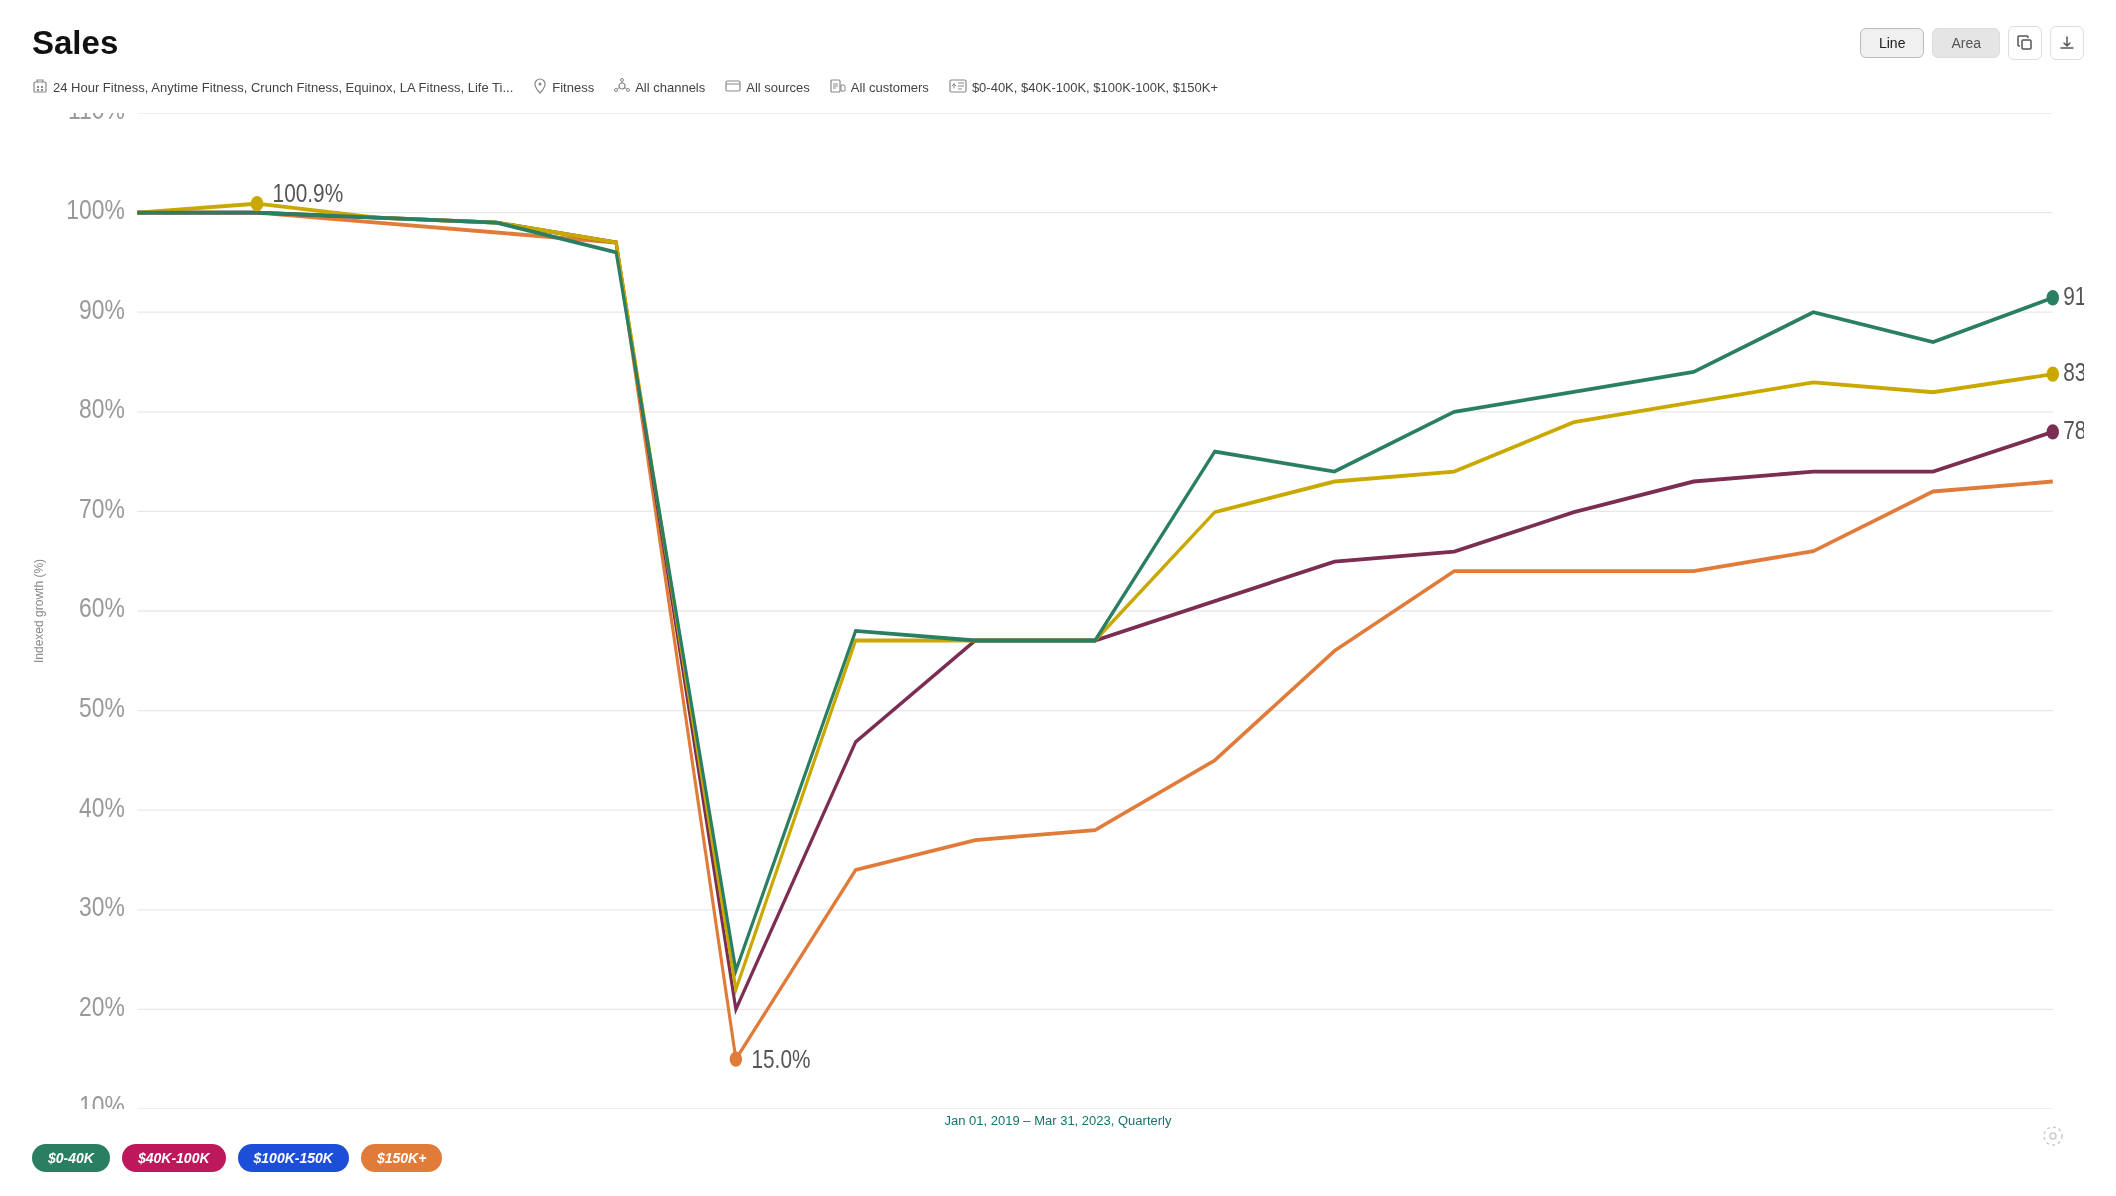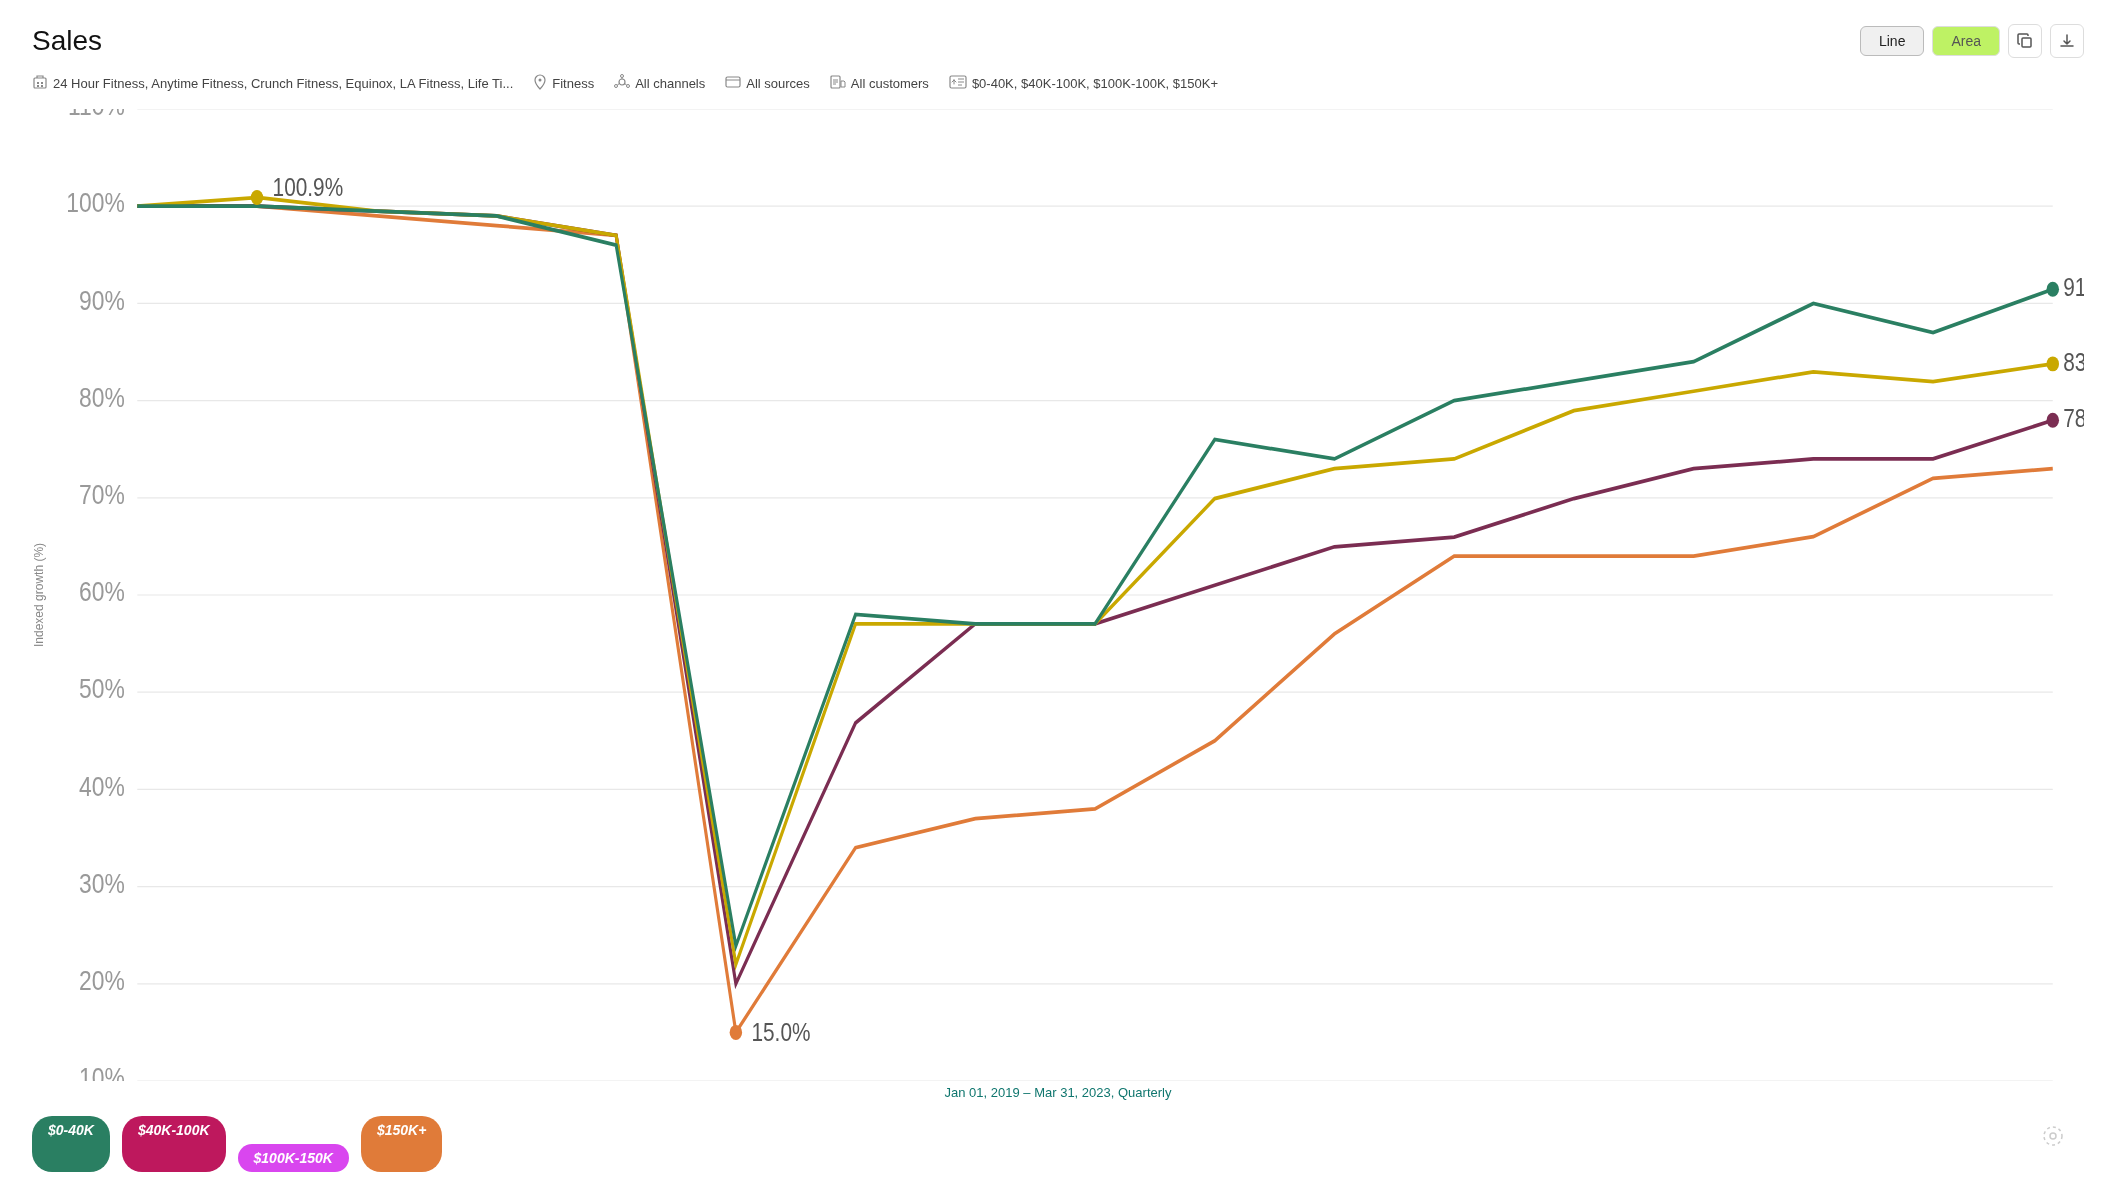--- a/index.html
+++ b/index.html
@@ -17,34 +17,34 @@
       display: flex;
       flex-direction: column;
     }
     .header {
       display: flex;
       align-items: center;
       justify-content: space-between;
       margin-bottom: 16px;
     }
     .title {
-      font-size: 28px;
-      font-weight: 400;
+      font-size: 33px;
+      font-weight: 700;
       color: #111;
     }
     .chart-type-buttons {
       display: flex;
       align-items: center;
       gap: 8px;
     }
     .chart-type-btn {
       padding: 6px 18px;
       border: 1px solid #ddd;
       border-radius: 6px;
-      background: #bef264;
+      background: #e5e5e5;
       font-size: 14px;
       cursor: pointer;
       color: #555;
     }
     .chart-type-btn.active {
       background: #f0f0f0;
       border-color: #bbb;
       color: #222;
     }
     .icon-btn {
@@ -393,21 +393,21 @@
           </svg>
         </div>
       </div>
     </div>
 
     <div class="date-range-label">Jan 01, 2019 – Mar 31, 2023, Quarterly</div>
 
     <div class="legend-row">
       <div class="legend-pill" style="background-color: #2a7f62;">$0-40K</div>
       <div class="legend-pill" style="background-color: #be185d;">$40K-100K</div>
-      <div class="legend-pill" style="background-color: #d946ef; margin-top: 28px;">$100K-150K</div>
+      <div class="legend-pill" style="background-color: #1d4ed8;">$100K-150K</div>
       <div class="legend-pill" style="background-color: #e07b39;">$150K+</div>
     </div>
 
     <div class="settings-icon-bottom">
       <svg width="22" height="22" viewBox="0 0 22 22" fill="none">
         <circle cx="11" cy="11" r="9" stroke="#ccc" stroke-width="1.5" fill="none" stroke-dasharray="3 3"></circle>
         <circle cx="11" cy="11" r="3" stroke="#ccc" stroke-width="1.5" fill="none"></circle>
       </svg>
     </div>
   </div>

